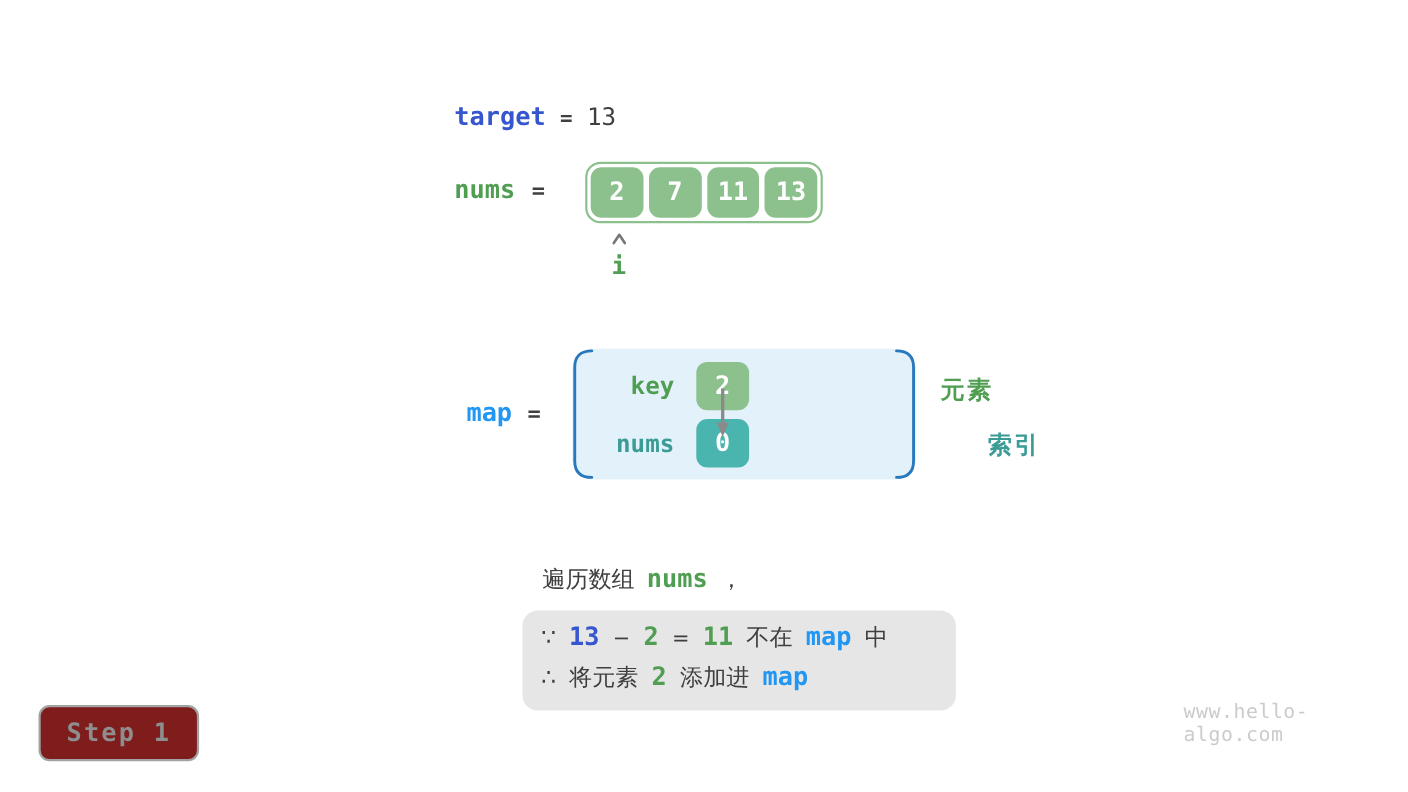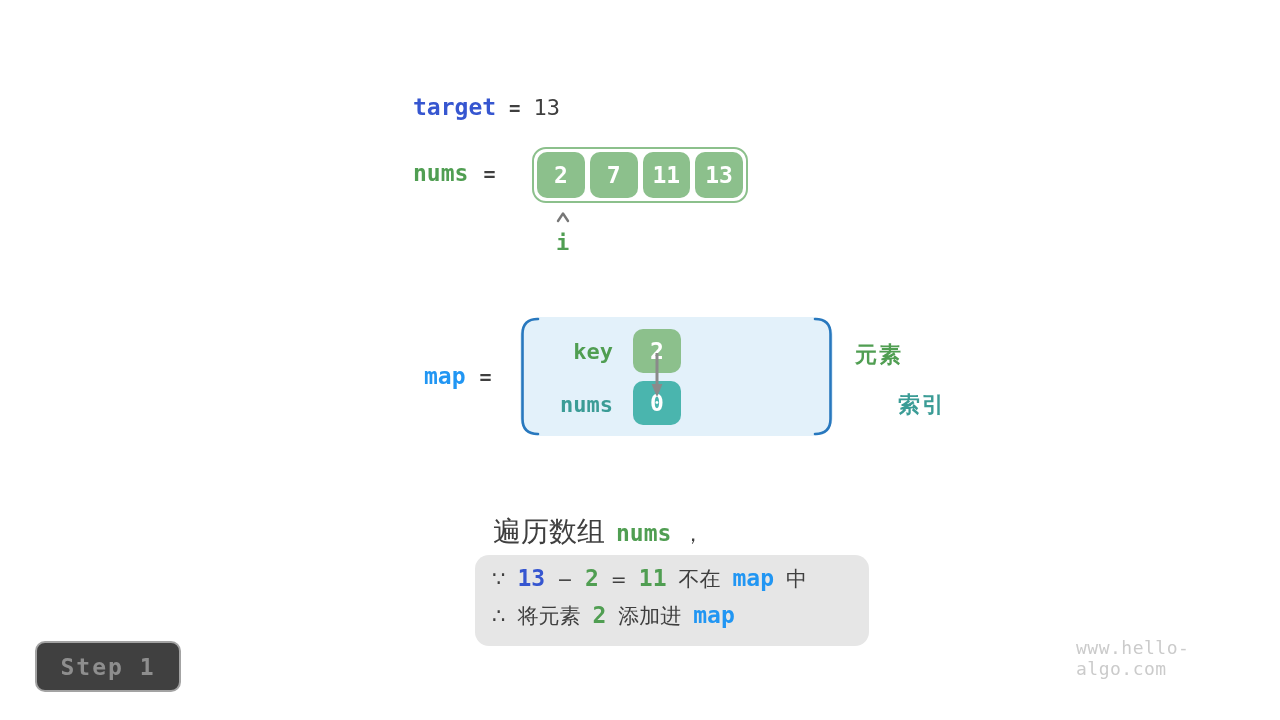--- a/index.html
+++ b/index.html
@@ -51,21 +51,21 @@
             border-radius:14px;padding:9px 0 9px 17px;display:flex;
             flex-direction:column;justify-content:center;gap:2px;}
   .note-line{display:flex;align-items:baseline;gap:12px;height:35px;font-size:21px;}
   .tok-dark{color:var(--dark);}
   .tok-blue{color:var(--royal-blue);font-family:"DejaVu Sans Mono",monospace;font-weight:bold;font-size:23px;}
   .tok-green{color:var(--green-text);font-family:"DejaVu Sans Mono",monospace;font-weight:bold;font-size:23px;}
   .tok-azure{color:var(--azure);font-family:"DejaVu Sans Mono",monospace;font-weight:bold;font-size:23px;}
   .tok-op{color:var(--dark);font-size:19px;}
 
   
-  .step-badge{left:35px;top:641px;width:146px;height:51px;background:#404040;
+  .step-badge{left:35px;top:641px;width:146px;height:51px;background:#7f1d1d;
               border:2px solid #a3a3a3;border-radius:10px;display:flex;
               align-items:center;justify-content:center;color:#8e8e8e;
               font-size:23px;letter-spacing:2px;}
 
   .watermark{left:1076px;top:637px;font-size:18px;color:#cbcbcb;letter-spacing:0.5px;}
 </style>
 </head>
 <body>
 
 <div id="canvas">
@@ -110,21 +110,21 @@
     <svg style="position:absolute;left:130px;top:36px;" width="14" height="48" viewBox="0 0 14 48">
       <line x1="7" y1="0" x2="7" y2="33" stroke="#8a8a8a" stroke-width="3"></line>
       <polygon points="1.5,31 12.5,31 7,44" fill="#8a8a8a"></polygon>
     </svg>
   </div>
 
   <div class="abs side-label cjk" style="left:855px;top:340px;color:var(--green-text);">元素</div>
   <div class="abs side-label cjk" style="left:898px;top:390px;color:var(--teal-text);">索引</div>
 
   <div class="abs row" style="left:493px;top:513px;gap:11px;">
-    <span class="cjk tok-dark" style="font-size:28px;">遍历数组</span>
+    <span class="cjk tok-dark" style="font-size:21px;">遍历数组</span>
     <span class="mono-bold" style="font-size:23px;color:var(--green-text);">nums</span>
     <span class="cjk tok-dark" style="font-size:21px;">，</span>
   </div>
 
   <div class="abs note-box">
     <div class="note-line">
       <span class="cjk tok-dark">∵</span>
       <span class="tok-blue">13</span>
       <span class="tok-op">−</span>
       <span class="tok-green">2</span>

